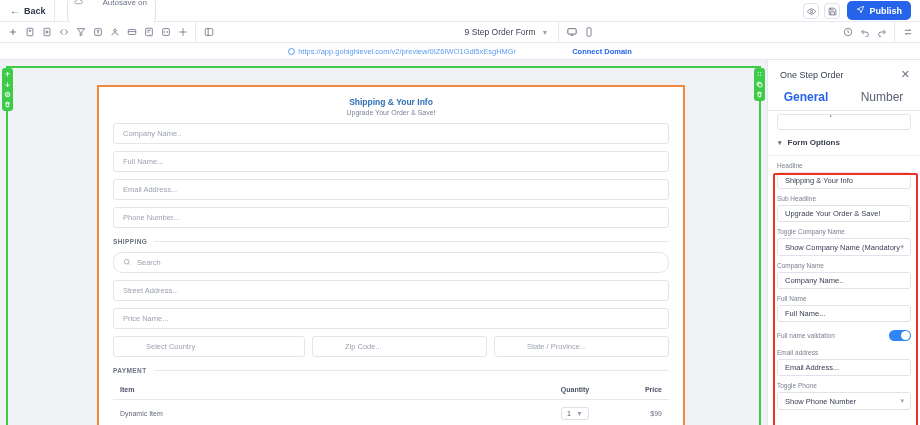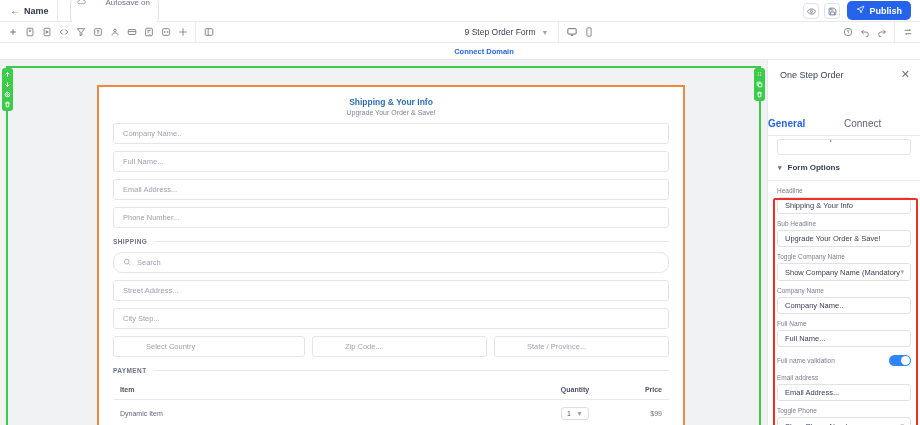--- a/index.html
+++ b/index.html
@@ -137,22 +137,22 @@
     display: flex; flex-direction: column; position: relative;
   }
   .panel-head {
     display: flex; align-items: center; justify-content: space-between;
     padding: 9px 10px 7px 12px;
   }
   .panel-title { font-size: 9px; color: #3b4156; font-weight: 500; }
   .panel-close { font-size: 11px; color: #6b7183; line-height: 1; cursor: pointer; }
   .tabs { display: flex; border-bottom: 1px solid #e7e9ee; }
   .tab {
-    flex: 1; text-align: left; font-size: 10px; padding: 3px 0 6px 0;
-    color: #5b6277; cursor: pointer; margin-top: 28px;
+    flex: 1; text-align: center; font-size: 12px; padding: 3px 0 6px 0;
+    color: #5b6277; cursor: pointer;
   }
   .tab.active { color: #2563eb; font-weight: 600; }
   .panel-scroll { flex: 1; overflow: hidden; position: relative; padding: 0 0 0 0; }
 
   .ghost-field {
     margin: 3px 9px 0 9px; height: 16px; border: 1px solid #e3e5ea;
     border-radius: 3px; overflow: hidden; position: relative;
   }
   .ghost-text {
     position: absolute; top: -7px; left: 7px; font-size: 7.5px; color: #3b4156;
@@ -199,21 +199,21 @@
   }
 </style>
 </head>
 <body>
 
 <div class="app">
 
   <div class="topbar">
     <div class="back-btn">
       <span class="back-arrow">←</span>
-      <span>Name</span>
+      <span>Back</span>
     </div>
     <div class="divider-v"></div>
     <div class="autosave">
       <span>
         <svg width="9" height="9" viewBox="0 0 24 24" fill="none" stroke="#8a90a2" stroke-width="2">
             <path d="M6 18a4 4 0 010-8 5.5 5.5 0 0110.5-1.5A4 4 0 0118 18z"></path>
           </svg>
       </span>
       <span>Autosave on</span>
     </div>
@@ -354,20 +354,24 @@
     </div>
     <div class="tb-sep"></div>
     <div class="tool">
       <svg width="10" height="10" viewBox="0 0 24 24" fill="none" stroke="#5b6277" stroke-width="1.8">
           <path d="M4 8h14l-3-3M20 16H6l3 3"></path>
         </svg>
     </div>
   </div>
 
   <div class="urlbar">
+    <div class="url-link">
+      <span class="url-globe"></span>
+      <span>https://app.gohighlevel.com/v2/preview/0IZ6IWO1Gdl5xEsgHMGr</span>
+    </div>
     <div class="connect-domain">Connect Domain</div>
   </div>
 
   <div class="body">
 
     <div class="canvas">
       <div class="green-frame"></div>
 
       <div class="handle-col left">
         <div class="hbtn">
@@ -434,21 +438,21 @@
             <span>
               <svg width="8" height="8" viewBox="0 0 24 24" fill="none" stroke="#9ca2b1" stroke-width="2.4">
                   <circle cx="11" cy="11" r="7"></circle>
                   <path d="M20 20l-4-4"></path>
                 </svg>
             </span>
             <span>Search</span>
           </div>
 
           <div class="fld">Street Address...</div>
-          <div class="fld">City Step...</div>
+          <div class="fld">Price Name...</div>
 
           <div class="row3">
             <div class="fld c1">Select Country</div>
             <div class="fld">Zip Code...</div>
             <div class="fld c2">State / Province...</div>
           </div>
 
           <div class="sec-label">
             <span>PAYMENT</span>
             <span class="rule"></span>
@@ -473,21 +477,21 @@
       </div>
     </div>
 
     <div class="panel">
       <div class="panel-head">
         <div class="panel-title">One Step Order</div>
         <div class="panel-close">✕</div>
       </div>
       <div class="tabs">
         <div class="tab active">General</div>
-        <div class="tab">Connect</div>
+        <div class="tab">Number</div>
       </div>
 
       <div class="panel-scroll">
         <div class="ghost-field">
           <span class="ghost-text">Checkout Step</span>
         </div>
 
         <div class="redbox"></div>
 
         <div class="section-header">

